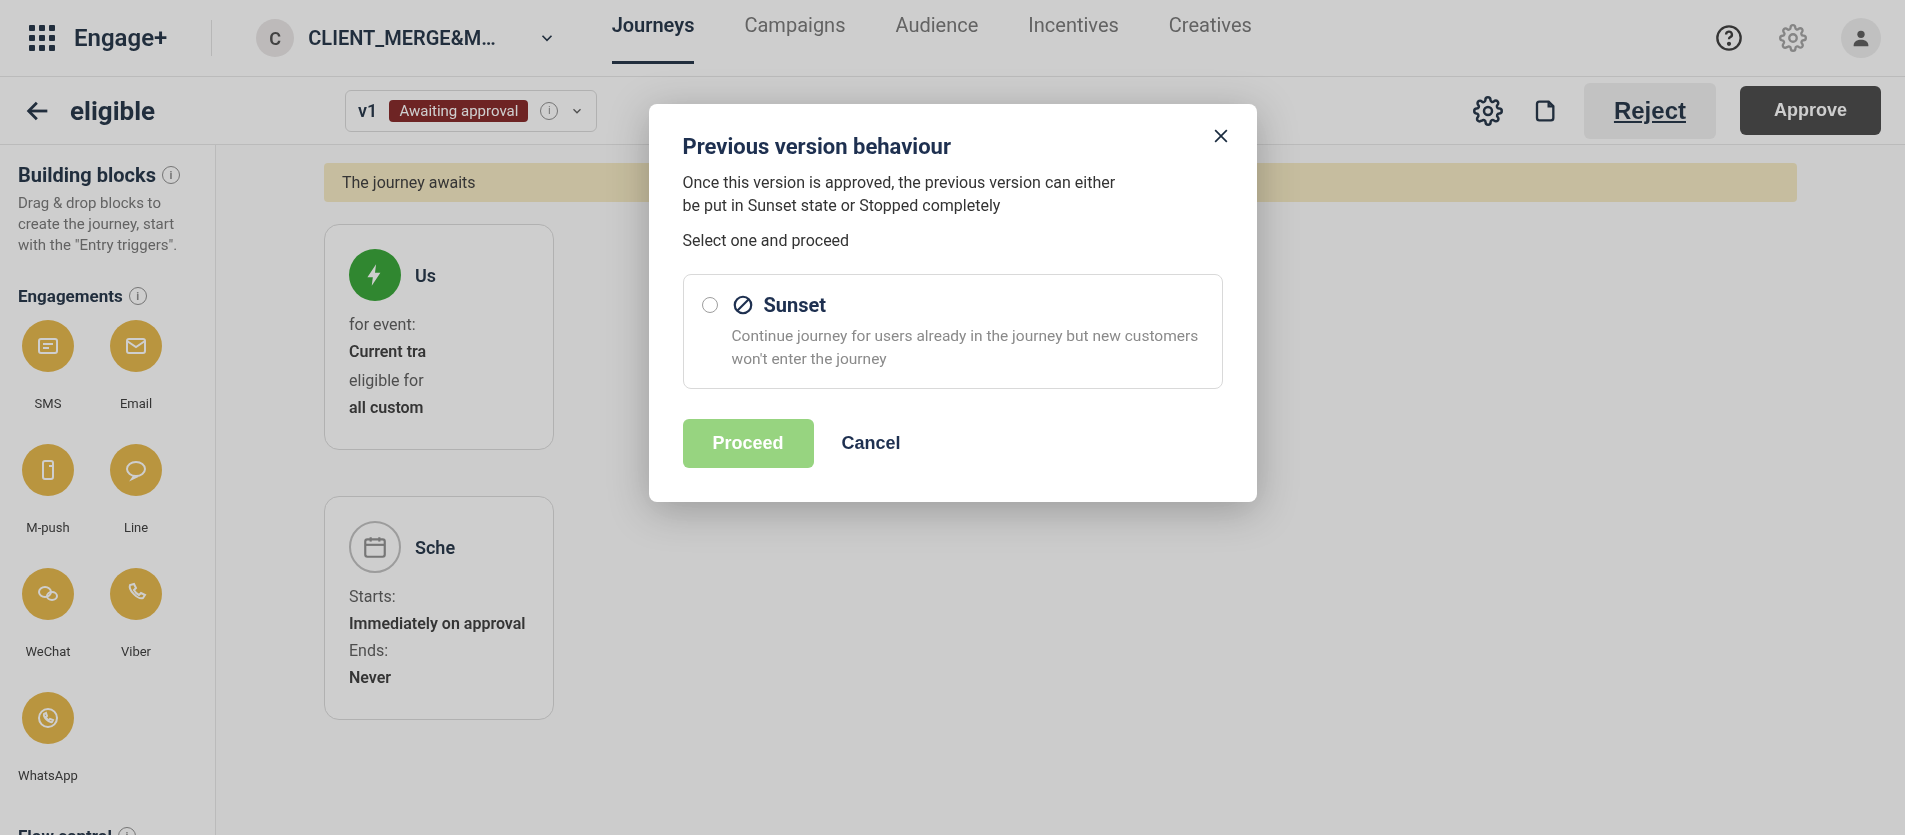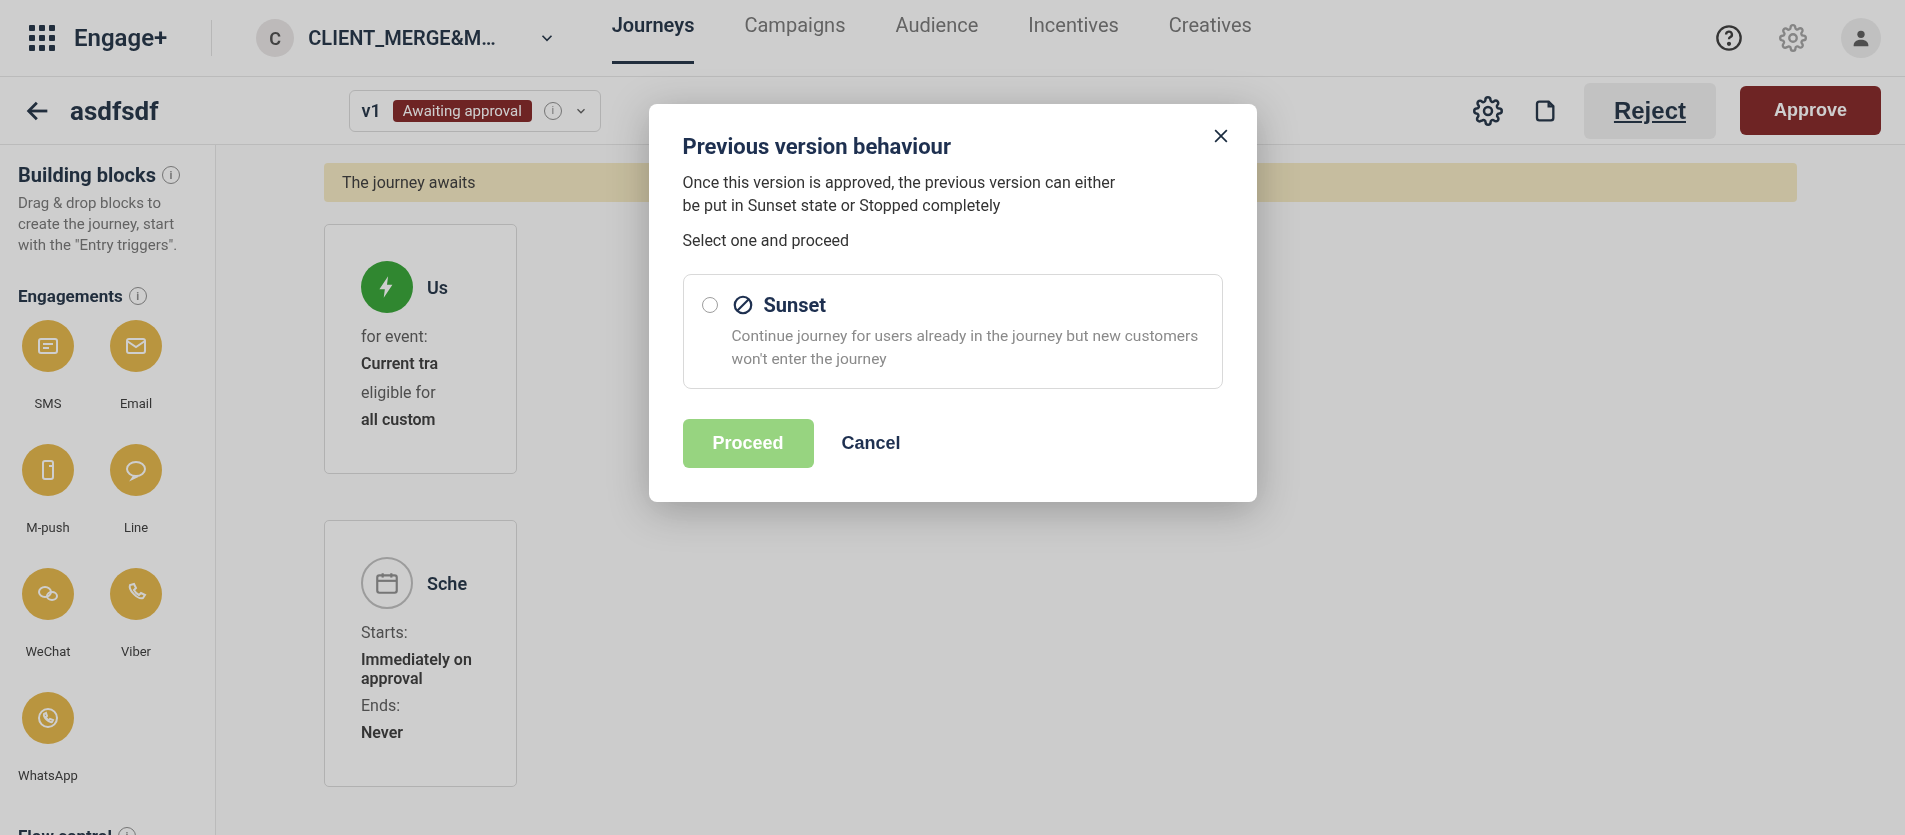--- a/index.html
+++ b/index.html
@@ -49,38 +49,38 @@
   .back-btn{cursor:pointer;margin-right:18px;}
   .journey-name{font-size:26px;font-weight:700;}
   .version-pill{
     margin-left:190px;border:1px solid #d9d9d9;border-radius:6px;height:42px;
     display:flex;align-items:center;padding:0 12px;gap:12px;
   }
   .version-pill .v{font-size:18px;font-weight:600;}
   .status-badge{background:#7f1d1d;color:#fff;border-radius:4px;padding:2px 10px;font-size:15px;}
   .subbar-right{margin-left:auto;display:flex;align-items:center;gap:24px;}
   .reject-btn{border:none;background:#EFEFEF;color:#192A3E;font-size:24px;font-weight:600;padding:14px 30px;border-radius:6px;cursor:pointer;text-decoration:underline;}
-  .approve-btn{border:none;background:#7f1d1d;color:#fff;font-size:18px;font-weight:600;padding:14px 34px;border-radius:6px;cursor:pointer;}
+  .approve-btn{border:none;background:#404040;color:#fff;font-size:18px;font-weight:600;padding:14px 34px;border-radius:6px;cursor:pointer;}
 
   
   .content{display:flex;height:calc(835px - 77px - 68px);}
   .sidebar{width:216px;background:#fff;border-right:1px solid #e6e6e6;padding:18px;overflow-y:auto;}
   .sb-title{font-size:20px;font-weight:700;display:flex;align-items:center;gap:6px;}
   .sb-desc{font-size:15px;color:#707070;margin-top:6px;line-height:1.4;}
   .sb-section{font-size:17px;font-weight:700;margin-top:30px;display:flex;align-items:center;gap:6px;}
   .block-grid{display:flex;flex-wrap:wrap;gap:20px 28px;margin-top:14px;}
   .block{display:flex;flex-direction:column;align-items:center;width:60px;cursor:grab;}
   .block .chip{width:52px;height:52px;border-radius:50%;display:flex;align-items:center;justify-content:center;color:#fff;}
   .chip.yellow{background:#E3B341;}
   .chip.teal{background:#4AB6B6;}
   .block .lbl{font-size:13px;color:#333;margin-top:24px;text-align:center;line-height:1.2;min-height:28px;}
 
   .canvas{flex:1;position:relative;background:#fcfcfc;overflow:auto;}
   .banner{margin:18px 108px 22px 108px;background:#F5E9C0;border-radius:4px;padding:10px 18px;font-size:16px;color:#333;}
-  .node{border:1px solid #d9d9d9;border-radius:5px;background:#fff;width:193px;margin-left:108px;padding:36px;}
+  .node{border:1px solid #d9d9d9;border-radius:15px;background:#fff;width:230px;margin-left:108px;padding:24px;}
   .node-head{display:flex;align-items:center;gap:14px;margin-bottom:14px;}
   .node-icon{width:52px;height:52px;border-radius:50%;display:flex;align-items:center;justify-content:center;color:#fff;font-size:22px;}
   .ni-green{background:#2CA02C;}
   .ni-grey{border:2px solid #bdbdbd;color:#8a8a8a;background:#fff;}
   .node-title{font-size:18px;font-weight:600;}
   .kv{font-size:16px;color:#333;margin-bottom:8px;}
   .kv .k{color:#555;}
   .node+.node{margin-top:46px;}
 
   
@@ -157,21 +157,21 @@
   </div>
 </div>
 
 <div class="subbar">
   <div class="back-btn">
     <svg width="28" height="28" viewBox="0 0 24 24" fill="none" stroke="#192A3E" stroke-width="2.4">
         <line x1="20" y1="12" x2="4" y2="12"></line>
         <polyline points="11 5 4 12 11 19"></polyline>
       </svg>
   </div>
-  <div class="journey-name">asdfsdf</div>
+  <div class="journey-name">eligible</div>
   <div class="version-pill">
     <span class="v">v1</span>
     <span class="status-badge">Awaiting approval</span>
     <span class="info-ic">i</span>
     <svg width="14" height="14" viewBox="0 0 24 24" fill="none" stroke="#555" stroke-width="2.2">
         <polyline points="6 9 12 15 18 9"></polyline>
       </svg>
   </div>
   <div class="subbar-right">
     <div class="icon-btn">

